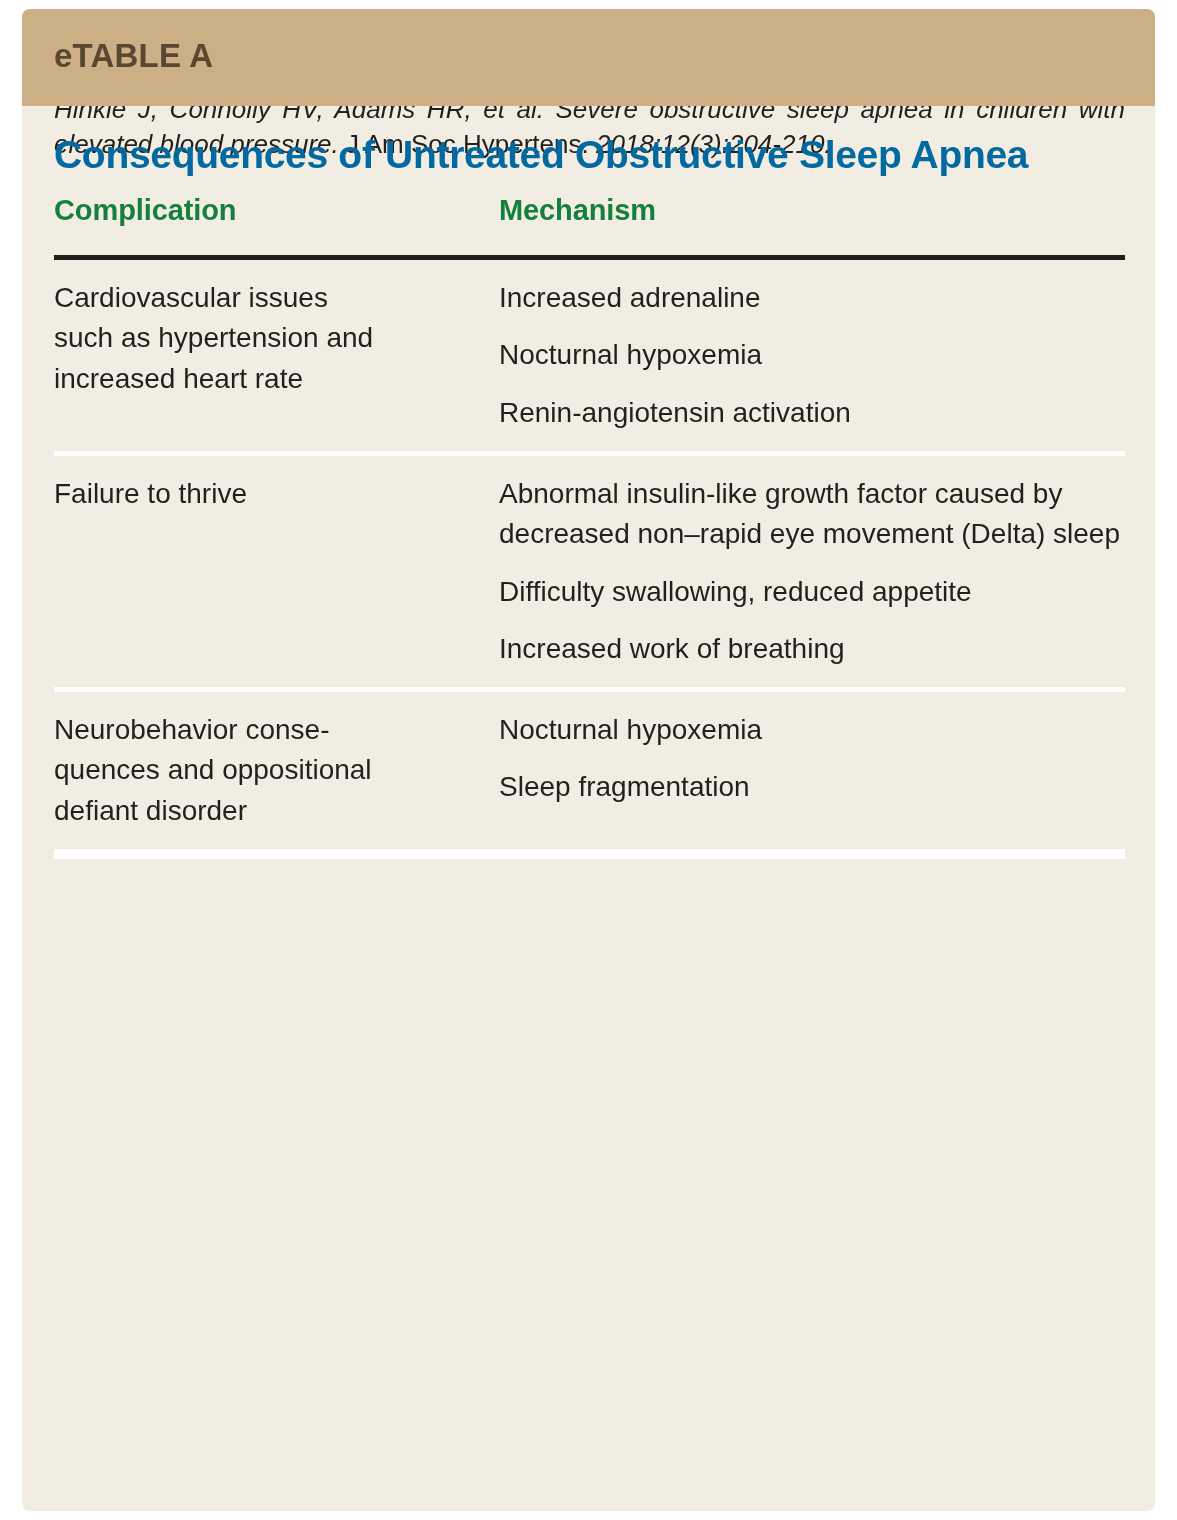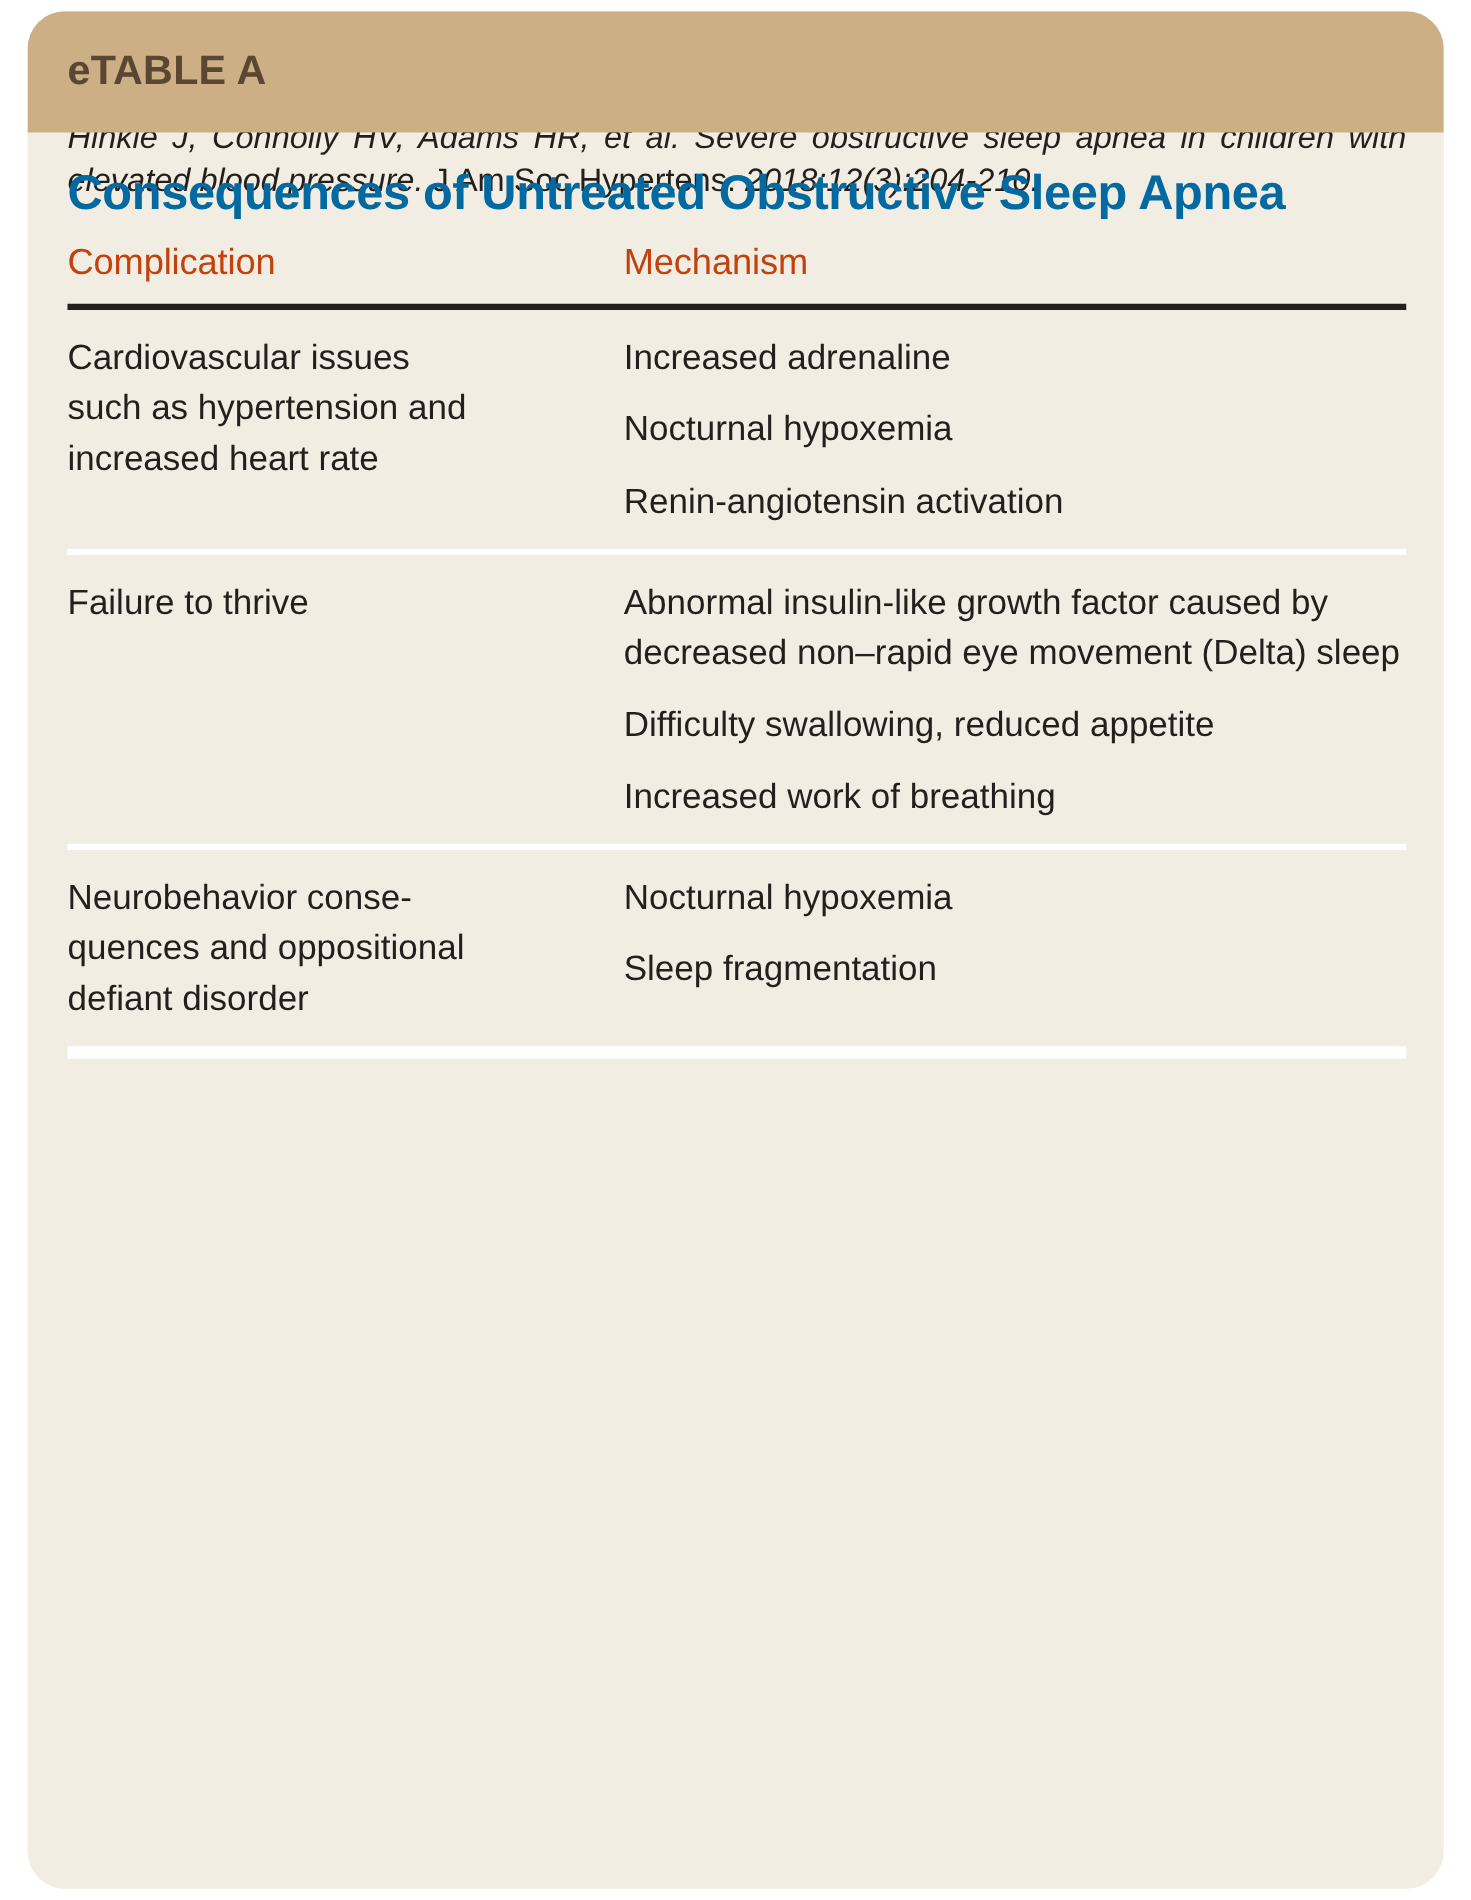--- a/index.html
+++ b/index.html
@@ -11,21 +11,21 @@
     font-family: "Liberation Sans", sans-serif;
   }
 
   #etable-card {
     position: absolute;
     left: 22px;
     top: 9px;
     width: 1133px;
     height: 1502px;
     background: #F2EDE3;
-    border-radius: 30px;
+    border-radius: 8px;
     overflow: hidden;
   }
 
   
   #banner {
     position: absolute;
     left: 0; top: 0;
     width: 100%;
     height: 97px;
     background: #CCAF85;
@@ -66,23 +66,23 @@
     table-layout: fixed;
     margin-top: 18px;
   }
   table.etable col.c-complication { width: 425px; }
   table.etable col.c-mechanism    { width: auto; }
 
   th.col-head {
     text-align: left;
     vertical-align: bottom;
     font-size: 29px;
-    font-weight: normal;
-    color: #c2410c;
-    padding: 0 0 16px 0;
+    font-weight: bold;
+    color: #15803d;
+    padding: 0 0 28px 0;
     letter-spacing: -0.1px;
   }
   th.col-head.mech { padding-left: 20px; }
 
   tr.head-rule-row td {
     padding: 0;
     height: 5px;
   }
   tr.head-rule-row td .rule-dark {
     height: 5px;

